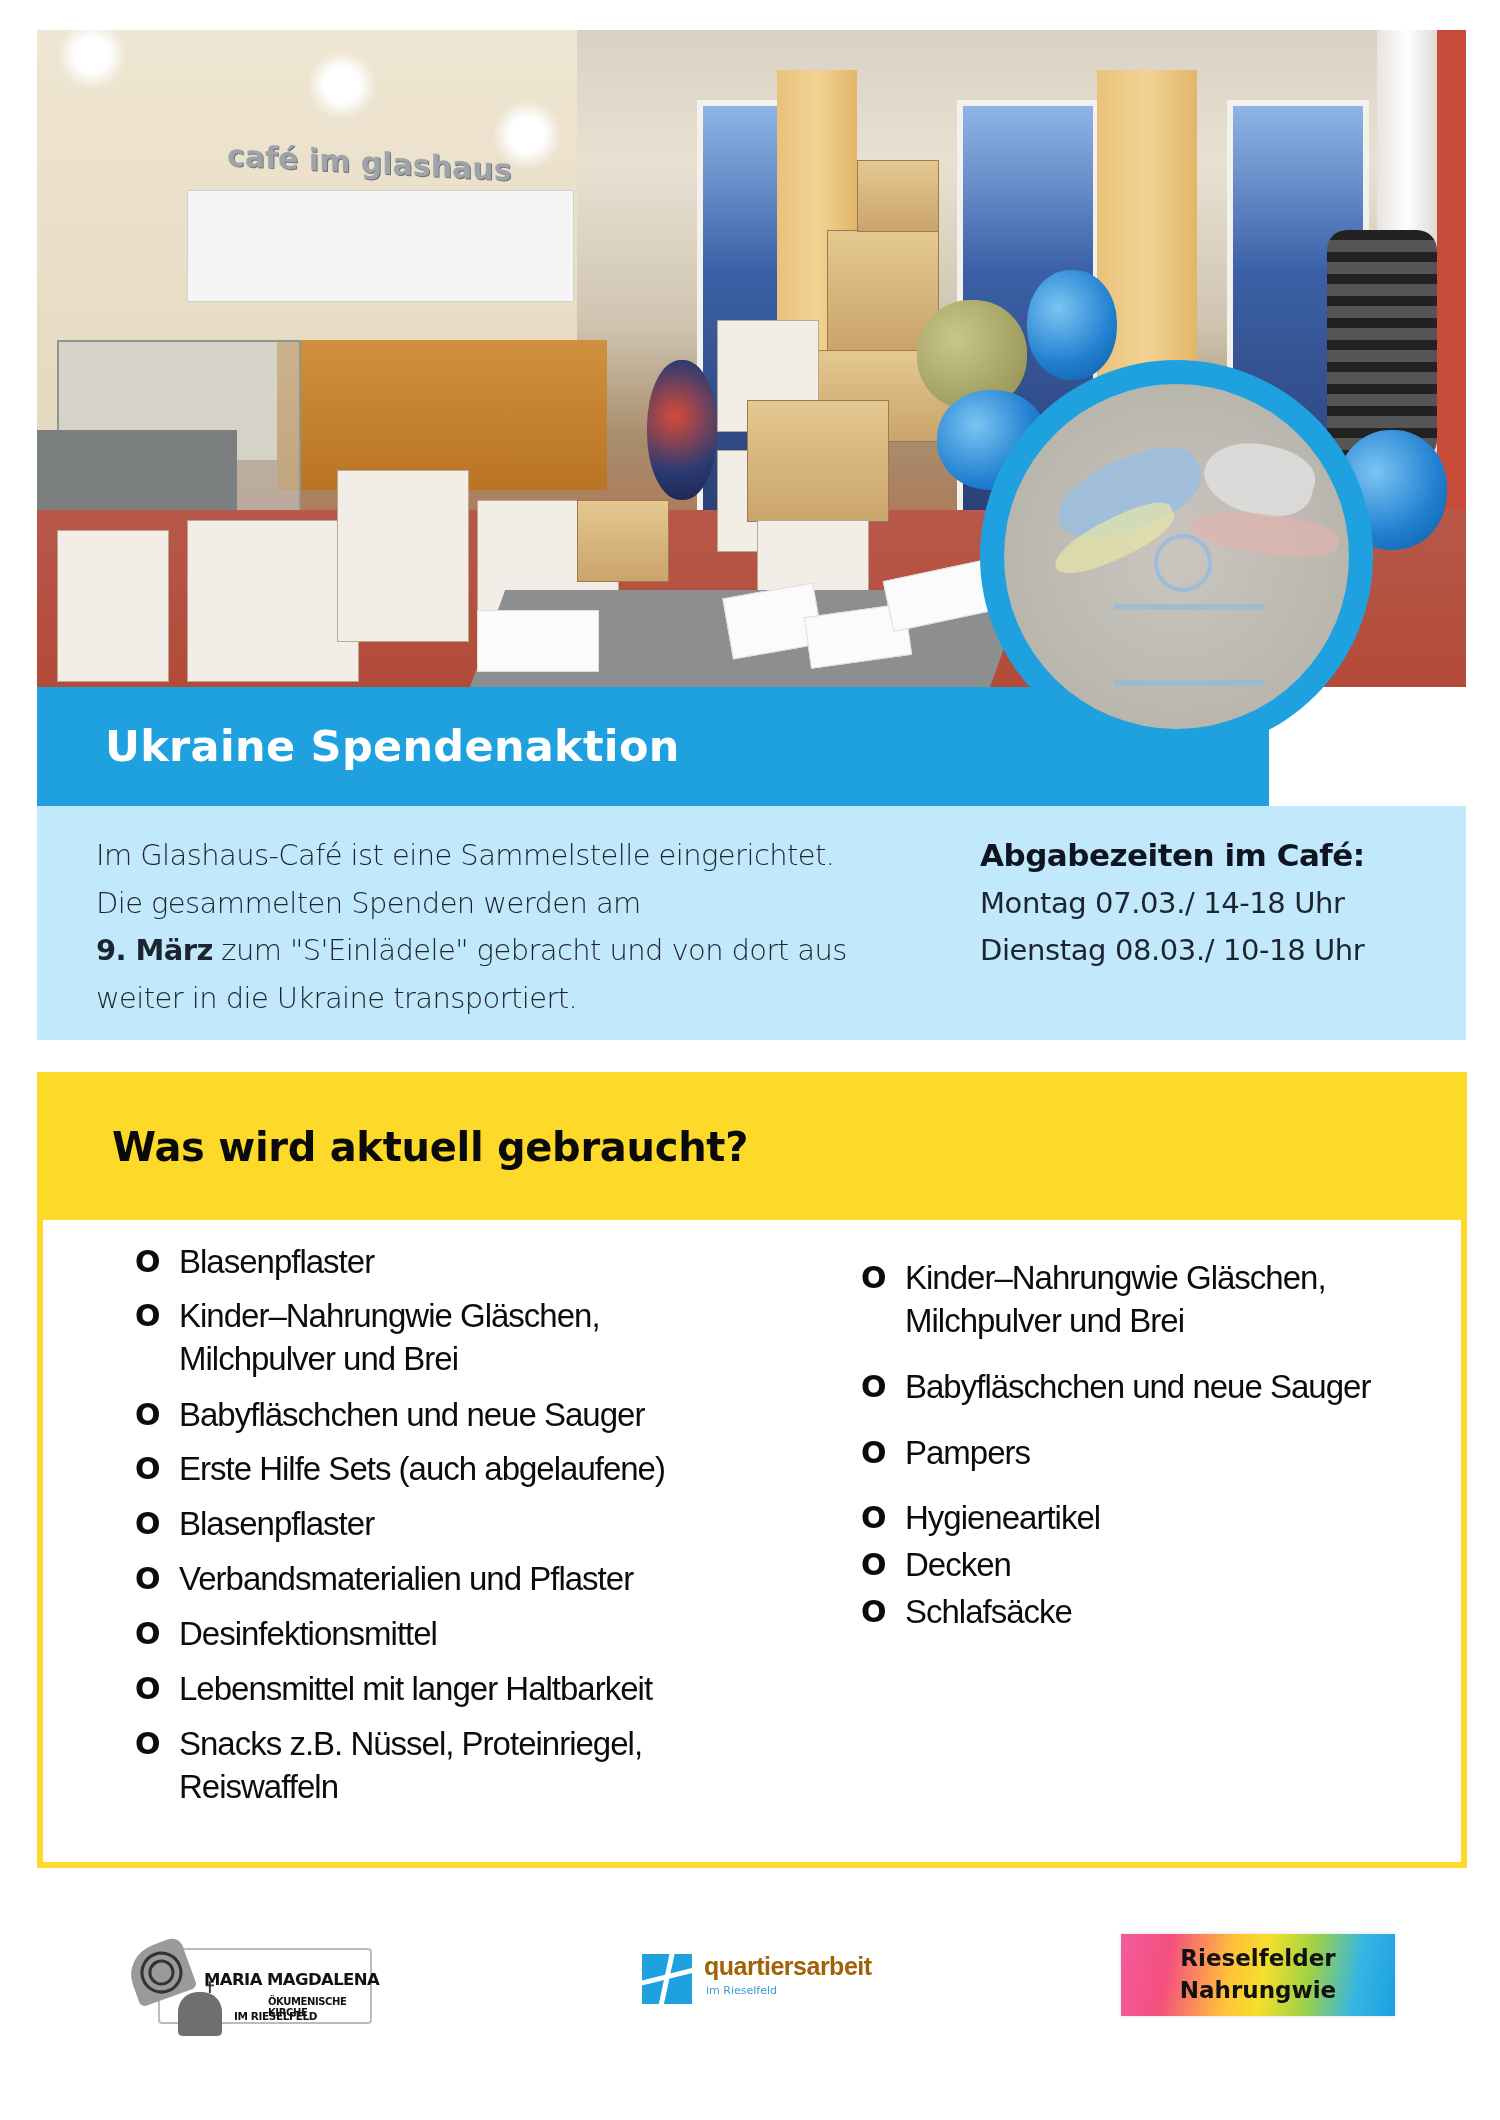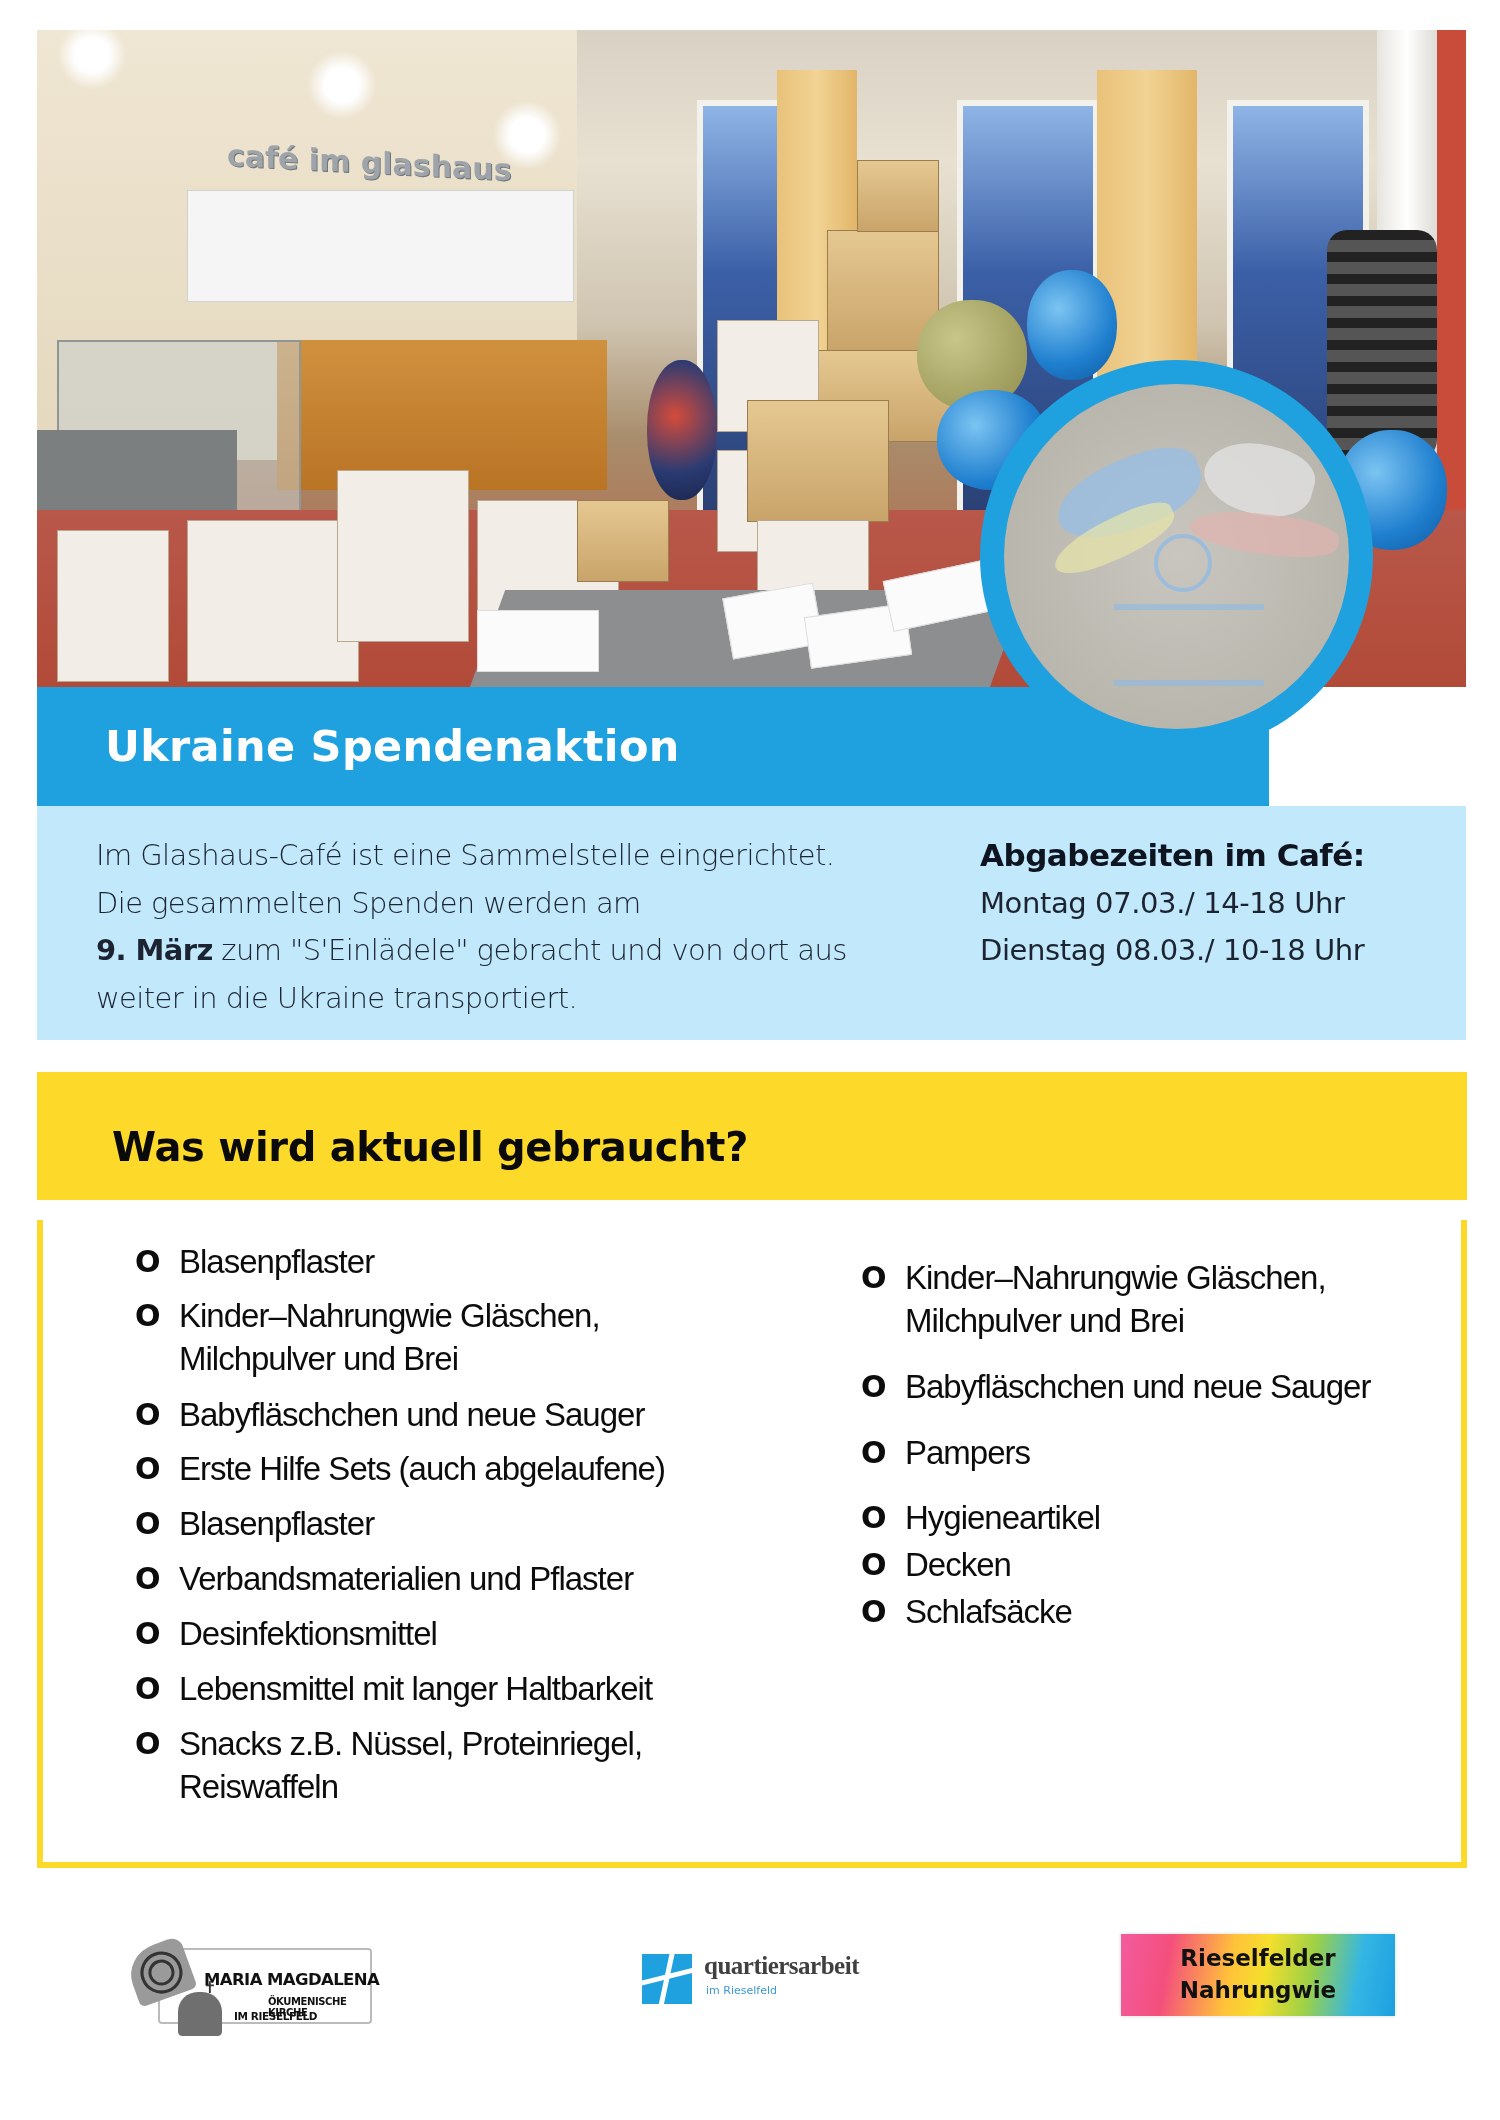--- a/index.html
+++ b/index.html
@@ -41,21 +41,21 @@
 
   
   #info{left:37px;top:806px;width:1429px;height:234px;background:#c2e9fb;}
   #info-text{position:absolute;left:59px;top:26px;width:860px;color:#1c2431;font-family:"DejaVu Sans",sans-serif;font-size:29px;line-height:47.5px;font-weight:300;letter-spacing:-0.6px;}
   #info-text b{font-weight:bold;}
   #schedule{position:absolute;left:943px;top:24px;width:470px;color:#1c2431;font-family:"DejaVu Sans",sans-serif;}
   #schedule .sh{font-weight:bold;font-size:31px;line-height:50px;color:#0f1520;letter-spacing:-0.5px;}
   #schedule .row{font-size:29px;line-height:47px;letter-spacing:-0.4px;}
 
   
-  #needs-header{left:37px;top:1072px;width:1430px;height:128px;background:#fdd92a;}
+  #needs-header{left:37px;top:1072px;width:1430px;height:148px;background:#fdd92a;}
   #needs-header h2{margin:0;position:absolute;left:75px;top:52px;font-family:"DejaVu Sans",sans-serif;font-weight:bold;font-size:40px;color:#0a0a0a;letter-spacing:-0.3px;}
   #needs-box{left:37px;top:1220px;width:1418px;height:642px;border:6px solid #fdd92a;border-top:none;background:#fff;}
   .needs-list{position:absolute;list-style:none;margin:0;padding:0;font-family:"Liberation Sans",sans-serif;font-size:33px;color:#0c0c0c;letter-spacing:-1px;}
   .needs-list li{position:absolute;left:0;white-space:nowrap;line-height:43px;}
   .needs-list .bul{position:absolute;left:0;top:0;font-weight:bold;font-family:"DejaVu Sans",sans-serif;font-size:30px;}
   .needs-list .txt{position:absolute;left:44px;top:0;}
   #list-left{left:92px;top:20px;}
   #list-right{left:818px;top:36px;}
 
   
@@ -66,21 +66,21 @@
   #logo-mm .shape2{position:absolute;left:60px;top:62px;width:44px;height:44px;background:#6f6f6f;border-radius:45% 45% 10% 10%;}
   #logo-mm .cross{position:absolute;left:85px;top:48px;font-size:16px;color:#333;font-family:"DejaVu Sans",sans-serif;font-weight:bold;}
   #logo-mm .t1{position:absolute;left:86px;top:40px;font-size:16.5px;font-weight:bold;color:#111;font-family:"DejaVu Sans",sans-serif;letter-spacing:-0.6px;}
   #logo-mm .t2{position:absolute;left:150px;top:66px;font-size:10px;font-weight:bold;color:#111;font-family:"DejaVu Sans",sans-serif;letter-spacing:-0.4px;}
   #logo-mm .t3{position:absolute;left:116px;top:80px;font-size:10.5px;font-weight:bold;color:#111;font-family:"DejaVu Sans",sans-serif;letter-spacing:-0.4px;}
 
   #logo-qa{left:640px;top:1950px;width:270px;height:60px;}
   #logo-qa .mark{position:absolute;left:2px;top:4px;width:50px;height:50px;background:#1fa1df;overflow:hidden;}
   #logo-qa .mark:before{content:"";position:absolute;left:22px;top:-4px;width:5px;height:60px;background:#fff;transform:rotate(12deg);}
   #logo-qa .mark:after{content:"";position:absolute;left:-4px;top:20px;width:60px;height:5px;background:#fff;transform:rotate(-14deg);}
-  #logo-qa .name{position:absolute;left:64px;top:2px;font-family:Liberation Serif, serif;font-size:25px;font-weight:bold;color:#404040;letter-spacing:-0.5px;}
+  #logo-qa .name{position:absolute;left:64px;top:2px;font-family:Liberation Sans, sans-serif;font-size:25px;font-weight:bold;color:#a16207;letter-spacing:-0.5px;}
   #logo-qa .sub{position:absolute;left:66px;top:34px;font-family:"DejaVu Sans",sans-serif;font-size:11px;color:#3b9ad6;}
 
   #logo-rh{left:1121px;top:1934px;width:274px;height:82px;
     background:linear-gradient(100deg,#f25c9e 0%,#f44f7d 18%,#ffc23a 40%,#f5df2c 52%,#9ed146 68%,#34b6e4 85%,#1d9fe0 100%);
     box-shadow:0 0 4px rgba(0,0,0,.15);}
   #logo-rh .lbl{position:absolute;left:0;top:8px;width:274px;text-align:center;font-family:"DejaVu Sans",sans-serif;font-weight:bold;font-size:23px;line-height:32px;color:#111;}
 </style>
 </head>
 <body>
 

